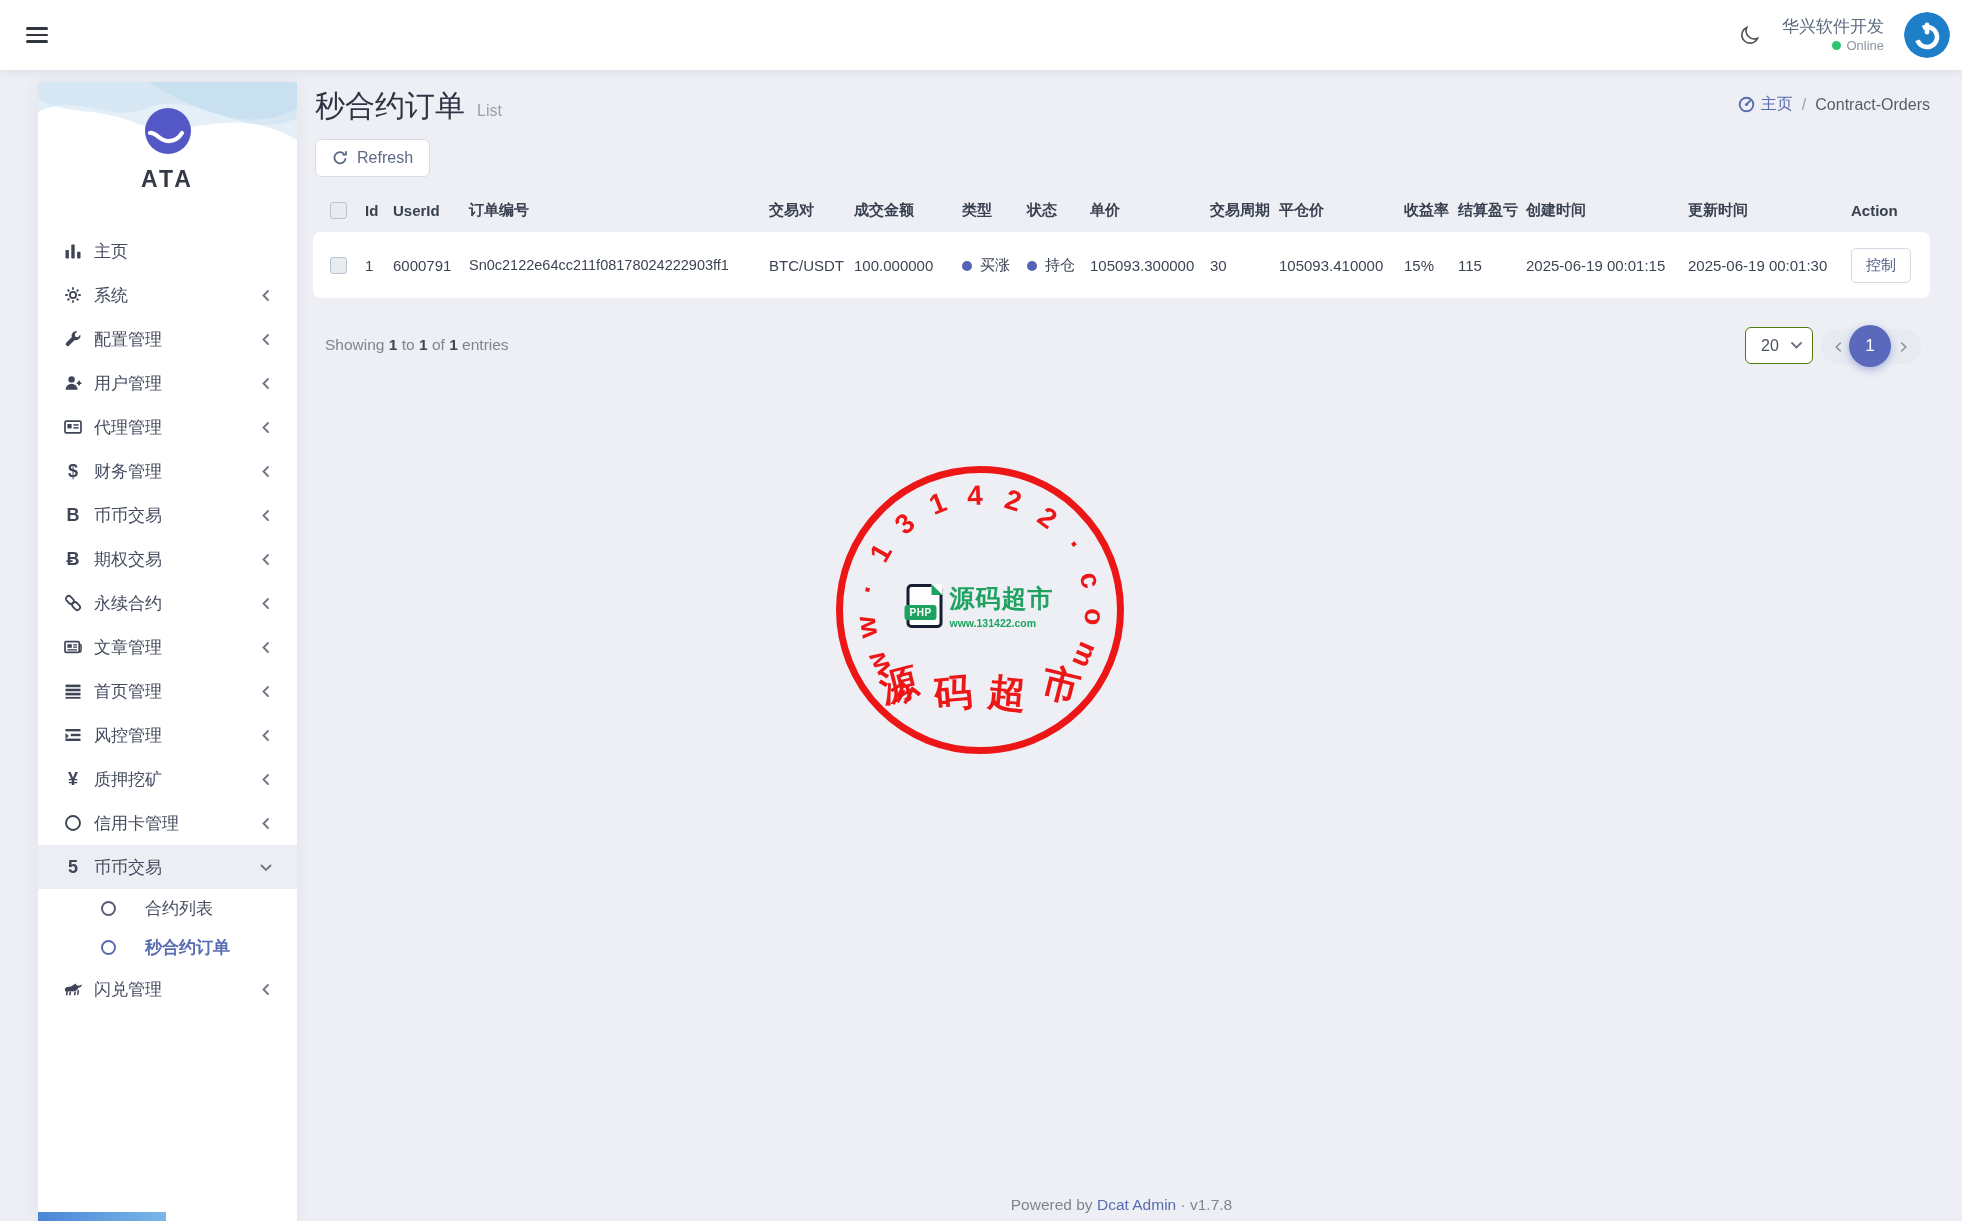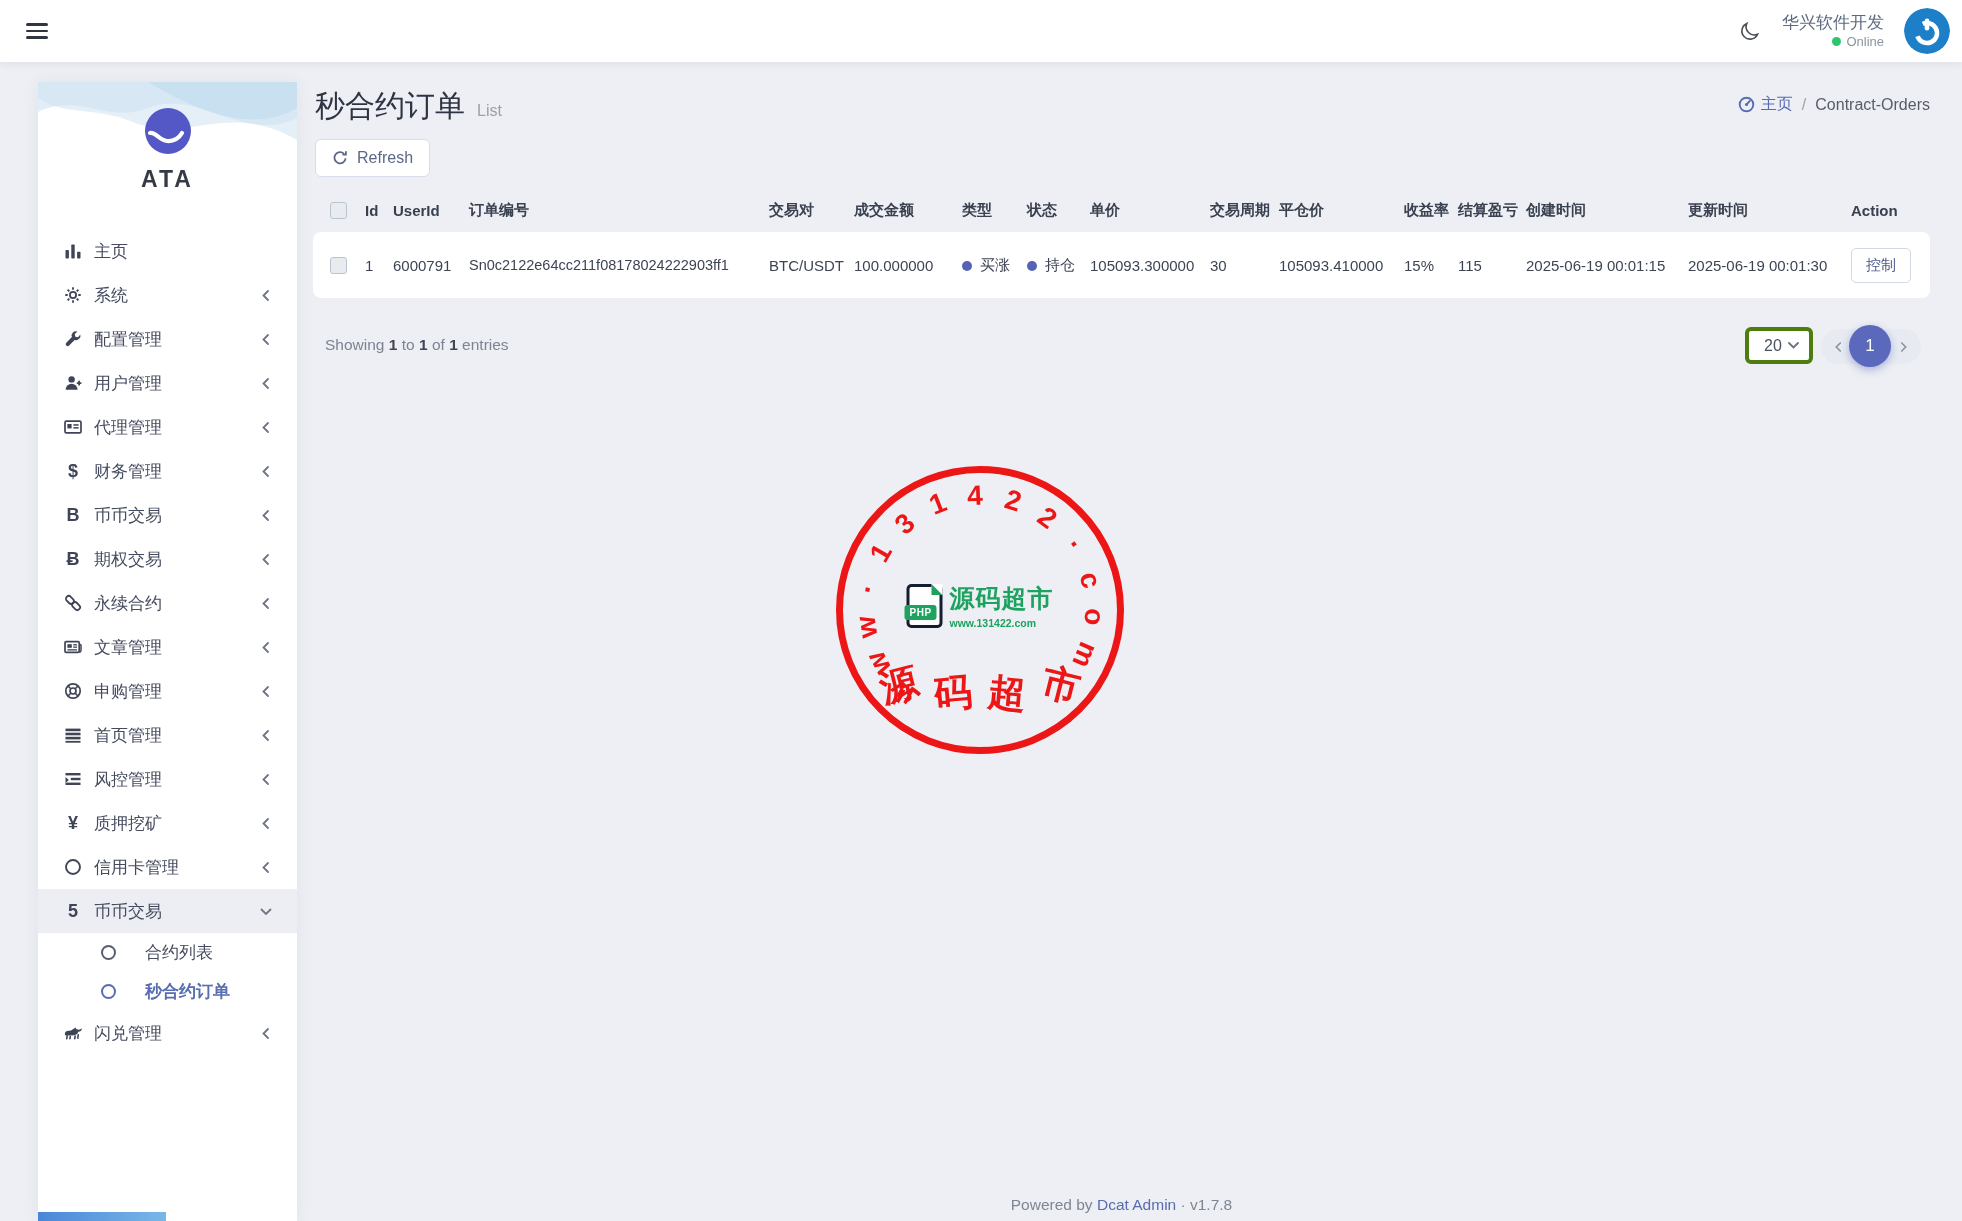--- a/index.html
+++ b/index.html
@@ -1,21 +1,21 @@
 <!DOCTYPE html>
 <html><head>
 <meta charset="utf-8">
 <style>
   * { margin:0; padding:0; box-sizing:border-box; }
   html,body { width:1962px; height:1221px; overflow:hidden; }
   body { font-family:"Liberation Sans", sans-serif; background:#edeff4; position:relative; }
   .canvas { position:absolute; inset:0; width:1962px; height:1221px; }
 
   
-  .navbar { position:absolute; left:0; top:0; width:100%; height:62px; background:#fff;
+  .navbar { position:absolute; left:0; top:0; width:100%; height:70px; background:#fff;
             box-shadow:0 2px 8px rgba(40,50,70,.08); display:flex; align-items:center; z-index:30; }
   .hamburger { margin-left:26px; width:22px; cursor:pointer; }
   .hamburger i { display:block; height:2.6px; background:#30353f; border-radius:2px; margin:4px 0; }
   .nav-right { margin-left:auto; display:flex; align-items:center; gap:20px; margin-right:12px; }
   .moon { width:24px; height:24px; color:#4a5056; cursor:pointer; }
   .user-block { text-align:right; line-height:1.25; cursor:pointer; }
   .user-name { font-size:17px; color:#5d6b80; }
   .user-status { font-size:13px; color:#8b95a1; display:flex; align-items:center; justify-content:flex-end; gap:5px; }
   .status-dot { width:9px; height:9px; border-radius:50%; background:#2fc56f; display:inline-block; }
   .avatar { width:46px; height:46px; border-radius:50%; overflow:hidden; cursor:pointer; }
@@ -72,21 +72,21 @@
   .badge-dot { display:inline-block; width:10px; height:10px; border-radius:50%; background:#5463b8;
                margin-right:8px; vertical-align:-1px; }
   .ctl-btn { display:inline-block; padding:7px 14px; border:1px solid #d3d8e5; border-radius:5px;
              color:#4f5c88; background:#fff; font-size:15px; cursor:pointer;
              font-family:"Liberation Sans", sans-serif; }
 
   
   .summary { position:absolute; left:325px; top:336px; font-size:15.5px; color:#7c8391; }
   .summary b { color:#3f4654; font-weight:700; }
   .page-size { position:absolute; left:1745px; top:327px; width:68px; height:37px; background:#fff;
-               border:4px solid #4d7c0f; border-radius:6px; display:flex; align-items:center;
+               border:1px solid #4d7c0f; border-radius:6px; display:flex; align-items:center;
                justify-content:space-between; padding:0 10px 0 15px; font-size:16px; color:#4a5160; cursor:pointer; }
   .pager { position:absolute; left:1821px; top:329px; width:100px; height:35px; background:#e7ebf1;
            border-radius:18px; display:flex; align-items:center; justify-content:space-between; padding:0 13px; }
   .pager-arrow { color:#8d94a0; display:flex; cursor:pointer; }
   .pager-active { position:absolute; left:1849px; top:325px; width:42px; height:42px; border-radius:50%;
                   background:#5b69bc; color:#fff; display:flex; align-items:center; justify-content:center;
                   font-size:17px; box-shadow:0 3px 8px rgba(91,105,188,.45); cursor:pointer; z-index:2; }
 
   
   .stamp { position:absolute; left:836px; top:466px; width:288px; height:288px; opacity:.97; z-index:5; }
@@ -278,37 +278,20 @@
             <svg viewBox="0 0 18 18">
               <rect x="1" y="3.6" width="14.2" height="10.8" rx="1.2" fill="none" stroke="currentColor" stroke-width="1.7"></rect>
               <rect x="3.4" y="6.2" width="4.4" height="3.6" fill="currentColor"></rect>
               <rect x="9.2" y="6.2" width="3.8" height="1.3" fill="currentColor"></rect>
               <rect x="9.2" y="8.5" width="3.8" height="1.3" fill="currentColor"></rect>
               <rect x="3.4" y="11.2" width="9.6" height="1.3" fill="currentColor"></rect>
               <path d="M15.2 6.4h1a.8.8 0 0 1 .8.8v5.4a1.7 1.7 0 0 1-1.7 1.7" fill="none" stroke="currentColor" stroke-width="1.5"></path>
             </svg>
           </span>
           <span class="mi-label">文章管理</span>
-          <span class="mi-chevron">
-            <svg width="10" height="13" viewBox="0 0 10 12">
-              <path d="M7 1.5 2.5 6 7 10.5" fill="none" stroke="currentColor" stroke-width="1.8" stroke-linecap="round"></path>
-            </svg>
-          </span>
-        </div>
-        <div class="menu-item">
-          <span class="mi-icon">
-            <svg viewBox="0 0 18 18">
-              <g fill="none" stroke="currentColor" stroke-width="1.7">
-                <circle cx="9" cy="9" r="7.2"></circle>
-                <circle cx="9" cy="9" r="3"></circle>
-                <path d="M3.9 3.9l2.9 2.9M14.1 3.9l-2.9 2.9M3.9 14.1l2.9-2.9M14.1 14.1l-2.9-2.9" stroke-width="1.5"></path>
-              </g>
-            </svg>
-          </span>
-          <span class="mi-label">申购管理</span>
           <span class="mi-chevron">
             <svg width="10" height="13" viewBox="0 0 10 12">
               <path d="M7 1.5 2.5 6 7 10.5" fill="none" stroke="currentColor" stroke-width="1.8" stroke-linecap="round"></path>
             </svg>
           </span>
         </div>
         <div class="menu-item">
           <span class="mi-icon">
             <svg viewBox="0 0 18 18">
               <g fill="currentColor">

